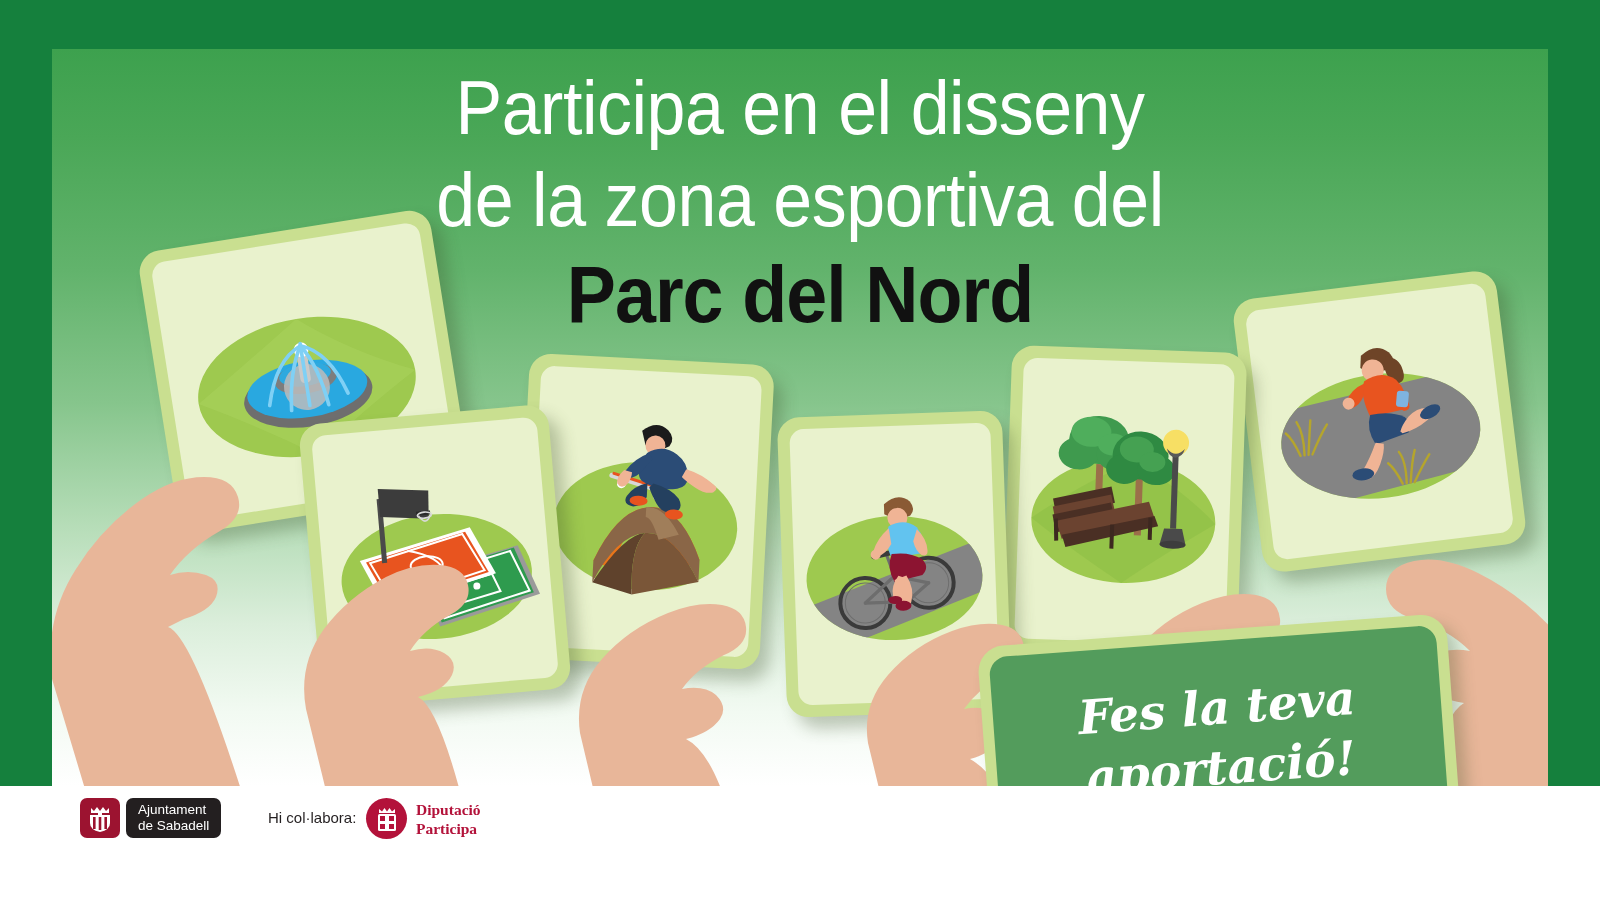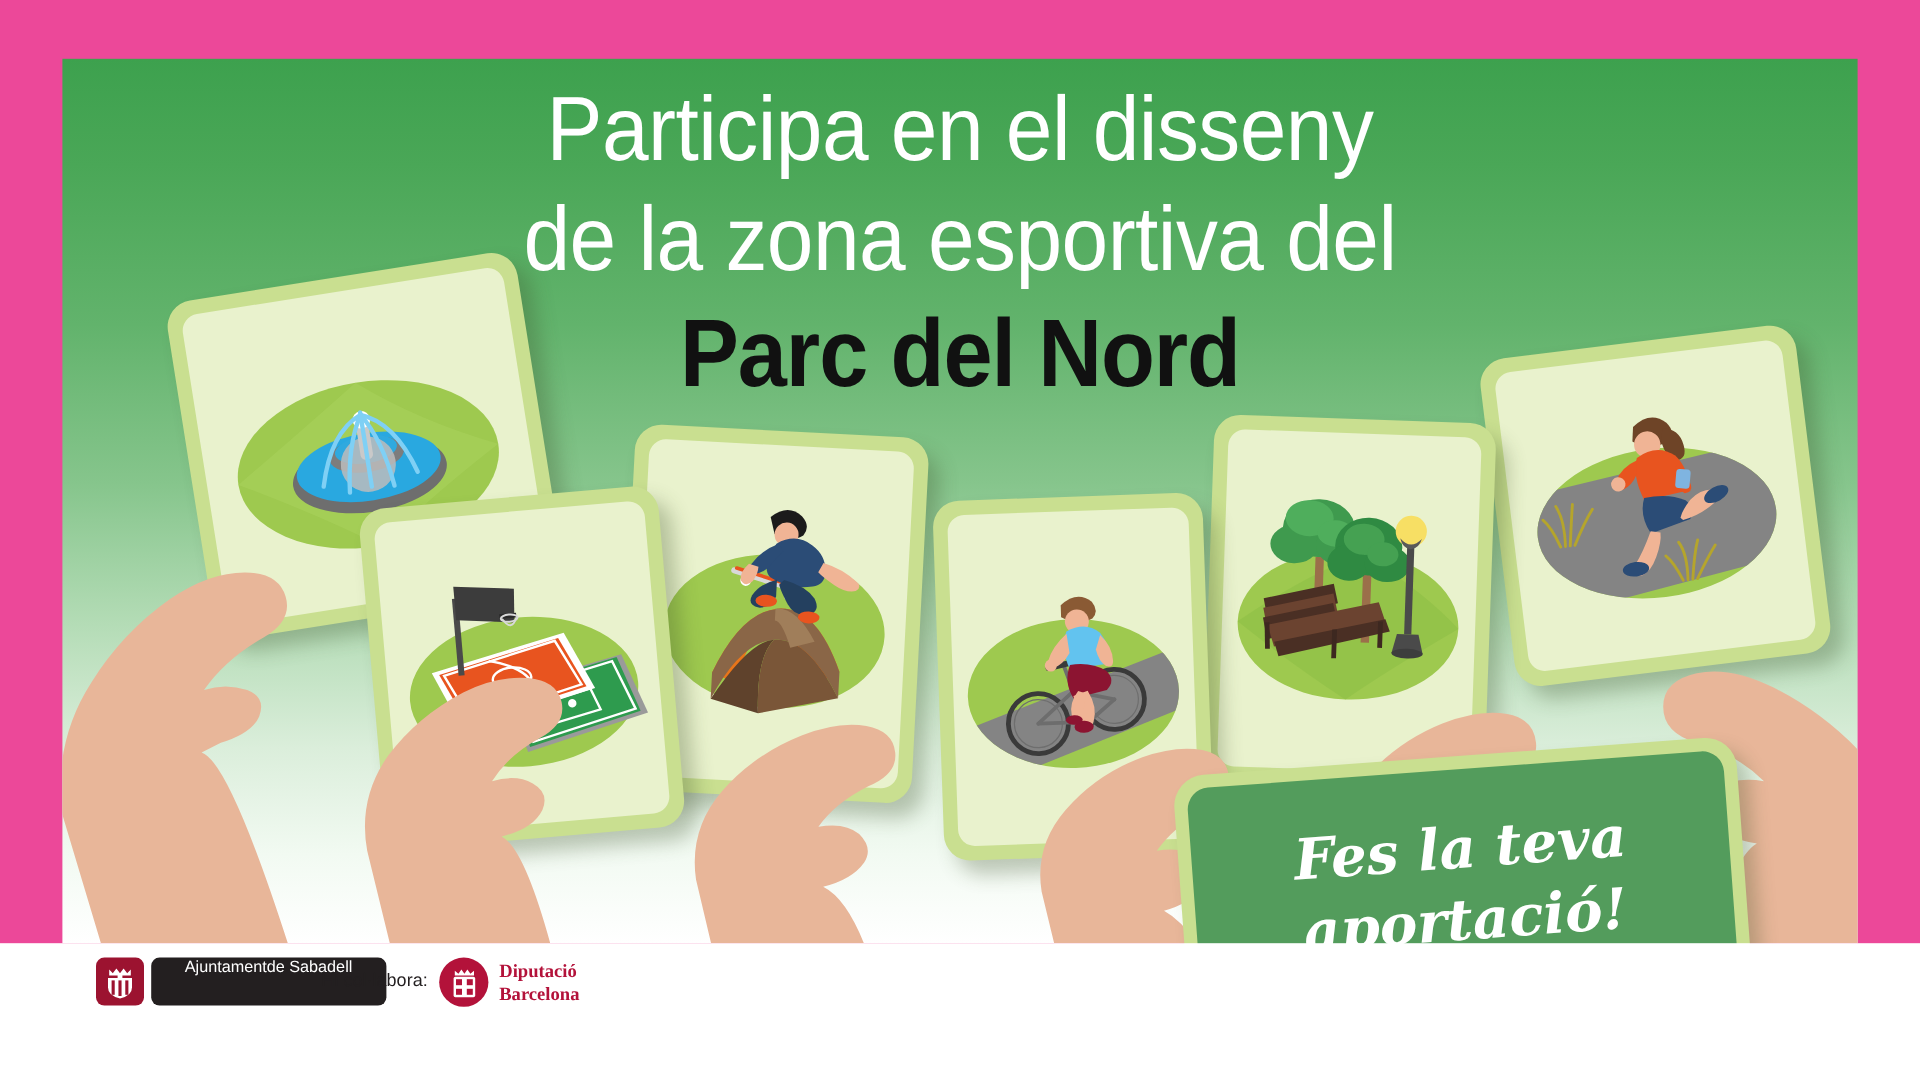--- a/index.html
+++ b/index.html
@@ -10,21 +10,21 @@
   body {
     width: 1600px;
     height: 900px;
     overflow: hidden;
     font-family: "Liberation Sans", sans-serif;
   }
   #poster {
     position: relative;
     width: 1600px;
     height: 900px;
-    background: #ec4899;
+    background: #15803d;
   }
 
   
   .green-panel {
     position: absolute;
     left: 52px;
     top: 49px;
     width: 1496px;
     height: 737px;
     background: linear-gradient(to bottom,
@@ -168,23 +168,23 @@
     border-radius: 7px;
     background: #9c1330;
     display: flex; align-items: center; justify-content: center;
   }
   .black-pill {
     height: 40px;
     border-radius: 7px;
     background: #231f20;
     color: #ffffff;
     display: flex;
-    flex-direction: row;
+    flex-direction: column;
     justify-content: center;
-    padding: 0 28px;
+    padding: 0 12px;
     font-size: 13.5px;
     line-height: 16px;
     font-family: "Liberation Sans", sans-serif;
   }
   .collab-label {
     position: absolute;
     left: 268px;
     top: 23px;
     font-size: 15px;
     color: #231f20;
@@ -531,19 +531,19 @@
           <g fill="#b3123a">
             <rect x="6" y="11" width="5" height="5"></rect>
             <rect x="15" y="11" width="5" height="5"></rect>
             <rect x="6" y="19" width="5" height="5"></rect>
             <rect x="15" y="19" width="5" height="5"></rect>
           </g>
         </svg>
       </div>
       <div class="dipu-text">
         <div>Diputació</div>
-        <div>Barcelona</div>
+        <div>Participa</div>
       </div>
     </div>
 
   </div>
 
 </div>
 
 </body></html>

